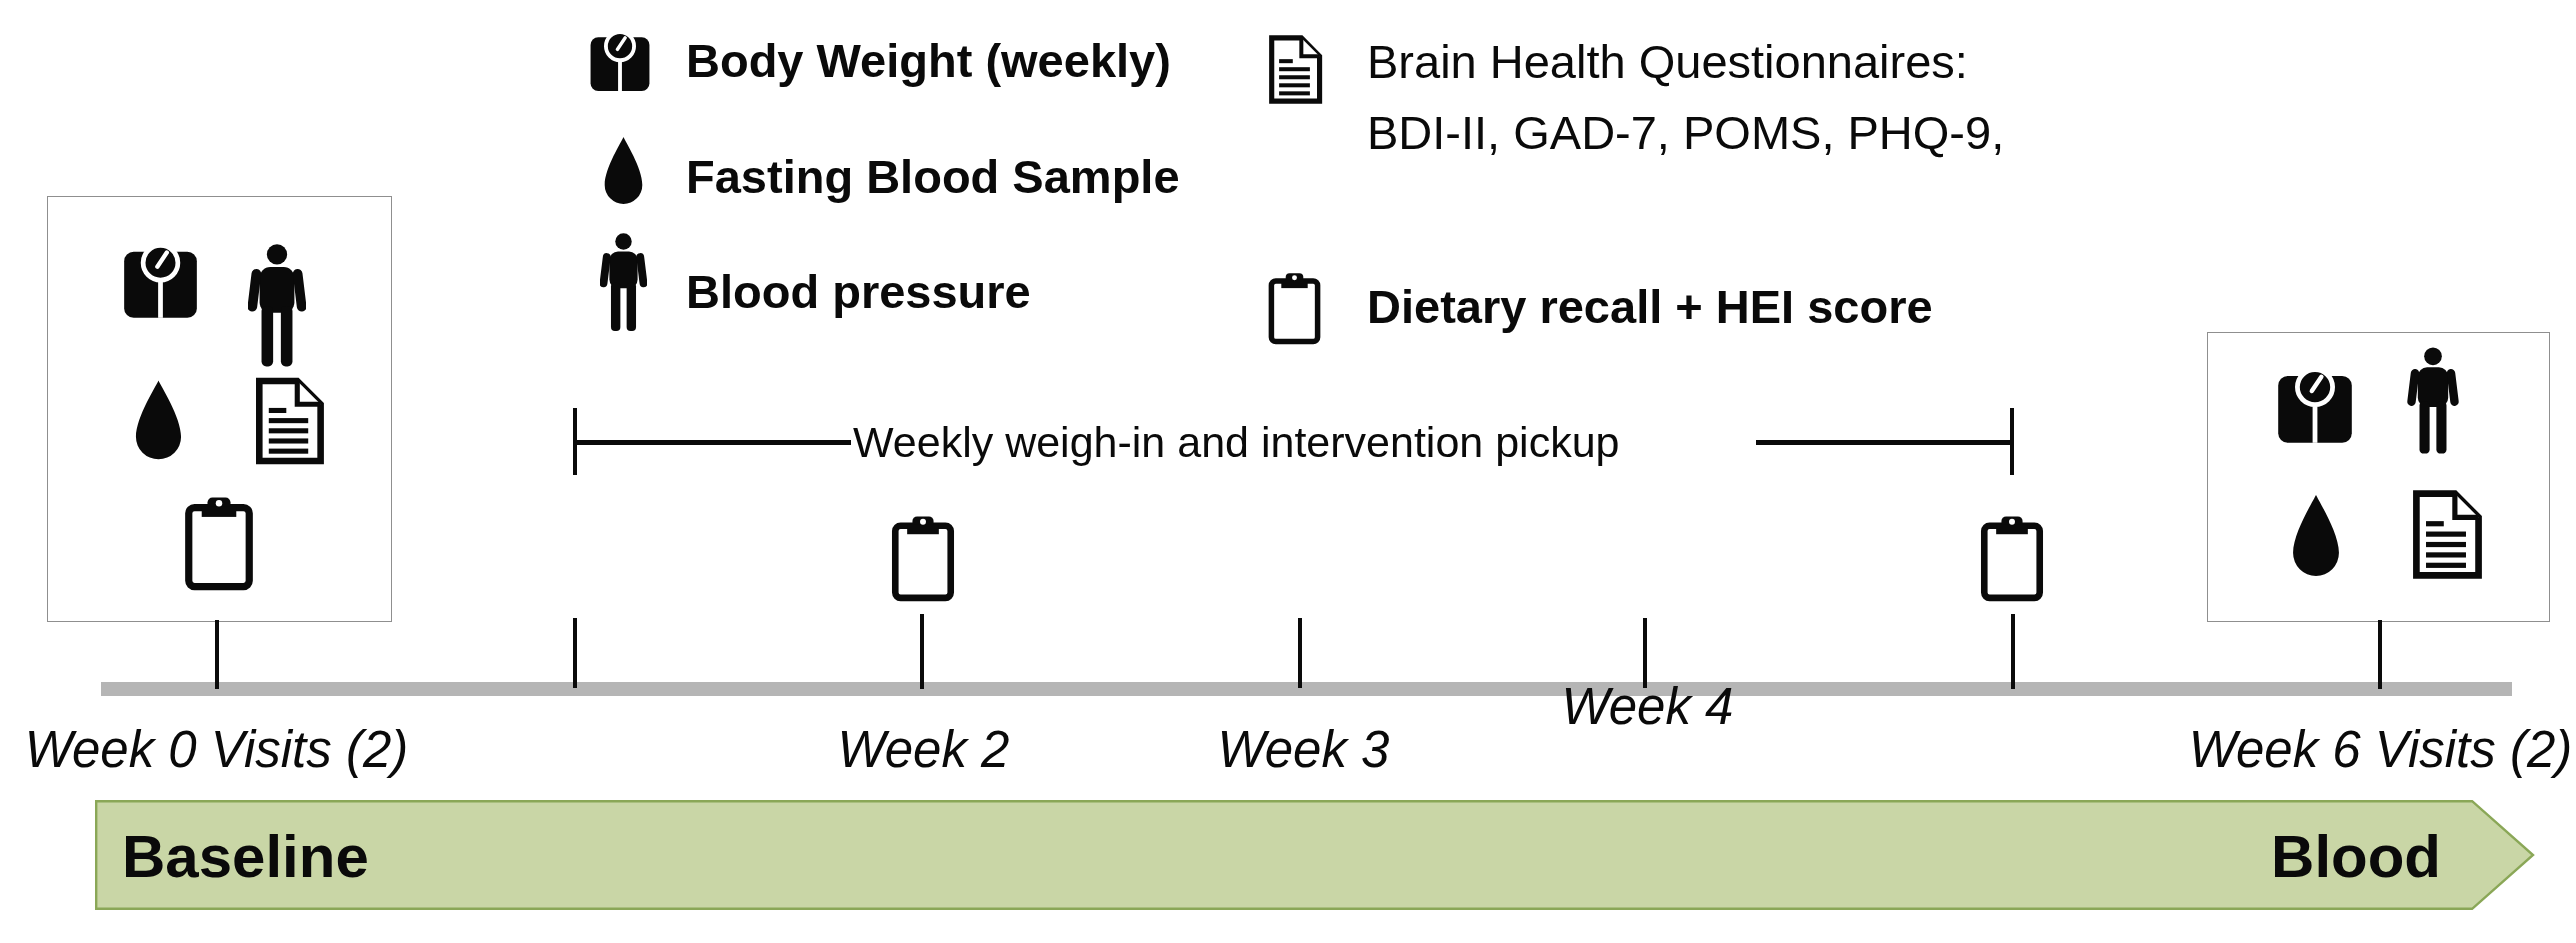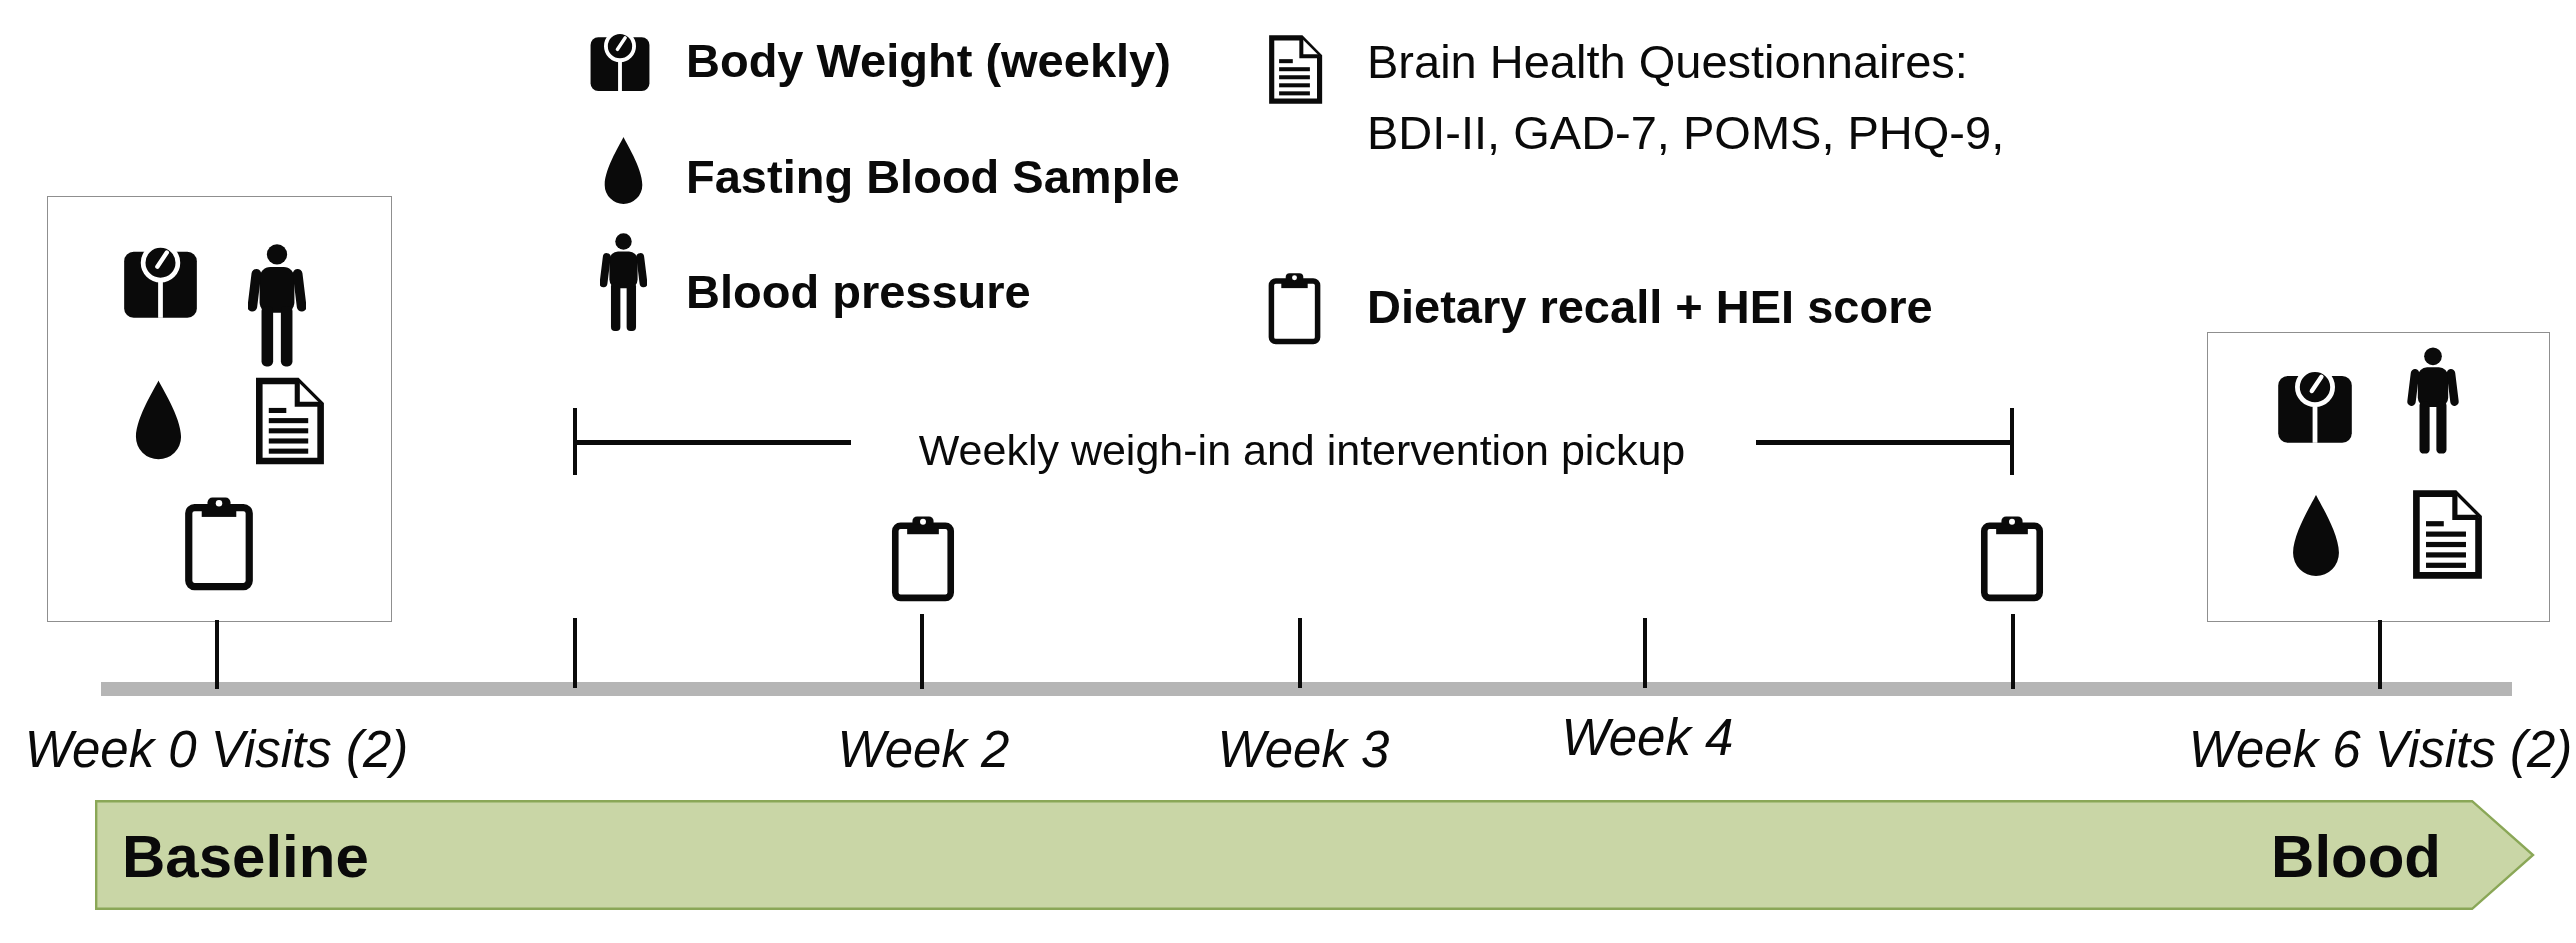--- a/index.html
+++ b/index.html
@@ -1,21 +1,21 @@
 <!DOCTYPE html>
 <html style="font-size:9.5px"><head>
 <meta charset="utf-8">
 <style>
   html,body{margin:0;padding:0;background:#ffffff;}
   .stage{position:relative;width:2576px;height:943px;background:#ffffff;
          font-family:"Liberation Sans",sans-serif;color:#0a0a0a;overflow:hidden;}
   .abs{position:absolute;}
   .legend-label{font-size:47px;line-height:47px;white-space:nowrap;font-weight:bold;}
   .legend-block{font-size:47px;line-height:71px;white-space:nowrap;}
-  .bracket-label{font-size:43px;line-height:45px;text-align:center;white-space:nowrap;margin-top:8px;}
+  .bracket-label{font-size:43px;line-height:45px;text-align:left;white-space:nowrap;}
   .hline{background:#0a0a0a;height:4.8px;}
   .vtick{background:#0a0a0a;width:4.2px;}
   .week-label{font-size:51px;line-height:54px;font-style:italic;text-align:center;white-space:nowrap;}
   .tick{position:absolute;width:4.2px;background:#0a0a0a;}
   .scan-box{position:absolute;border:1.8px solid #8f8f8f;background:#ffffff;}
   .timeline-bar{position:absolute;background:#b5b5b5;}
   .banner-text{font-size:60px;line-height:61px;font-weight:bold;white-space:nowrap;}
   svg.icon{display:block;}
 </style>
 </head>
@@ -143,21 +143,21 @@
   <div class="tick" style="left:573px;top:618px;height:70px"></div>
   <div class="tick" style="left:920px;top:614px;height:75px"></div>
   <div class="tick" style="left:1298px;top:618px;height:70px"></div>
   <div class="tick" style="left:1643px;top:618px;height:70px"></div>
   <div class="tick" style="left:2011px;top:614px;height:75px"></div>
   <div class="tick" style="left:2378px;top:620px;height:69px"></div>
 
   <div class="abs week-label" style="left:-22px;top:723px;width:477px">Week 0 Visits (2)</div>
   <div class="abs week-label" style="left:685px;top:723px;width:477px">Week 2</div>
   <div class="abs week-label" style="left:1065px;top:723px;width:477px">Week 3</div>
-  <div class="abs week-label" style="left:1409px;top:711px;width:477px">Week 4</div>
+  <div class="abs week-label" style="left:1409px;top:680px;width:477px">Week 4</div>
   <div class="abs week-label" style="left:2142px;top:723px;width:477px">Week 6 Visits (2)</div>
 
   <svg class="abs" style="left:95px;top:800px" width="2441" height="110" viewBox="0 0 4090 184" preserveAspectRatio="none">
     <polygon points="2,2 3983,2 4085,92 3983,182 2,182" fill="#c9d6a6" stroke="#8aa757" stroke-width="4"></polygon>
   </svg>
   <div class="abs banner-text" style="left:122px;top:826px">Baseline</div>
   <div class="abs banner-text" style="left:2178px;top:826px;width:263px;text-align:right">Blood</div>
 
 </div>
 

